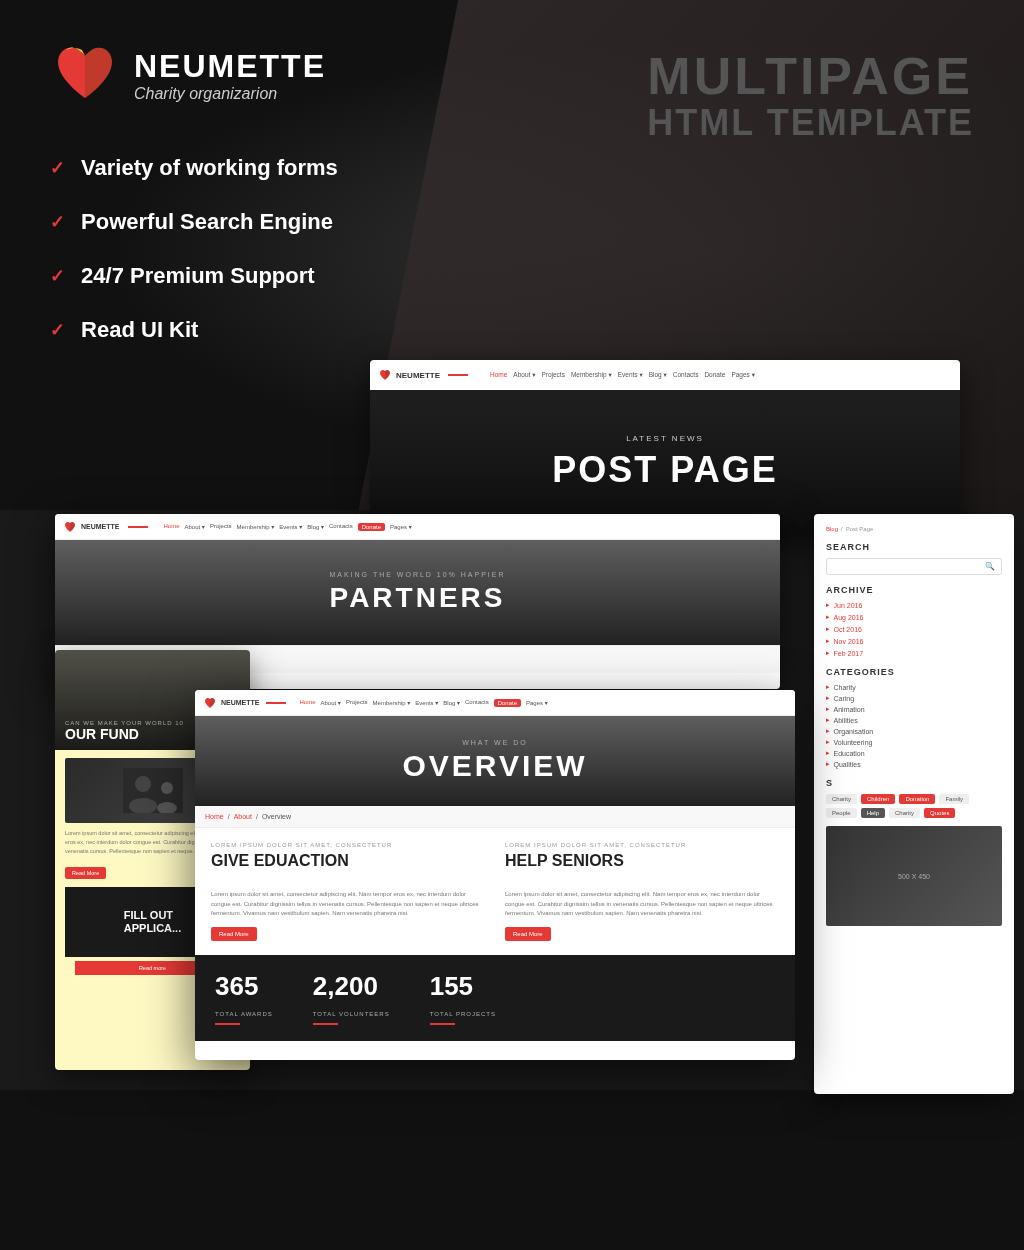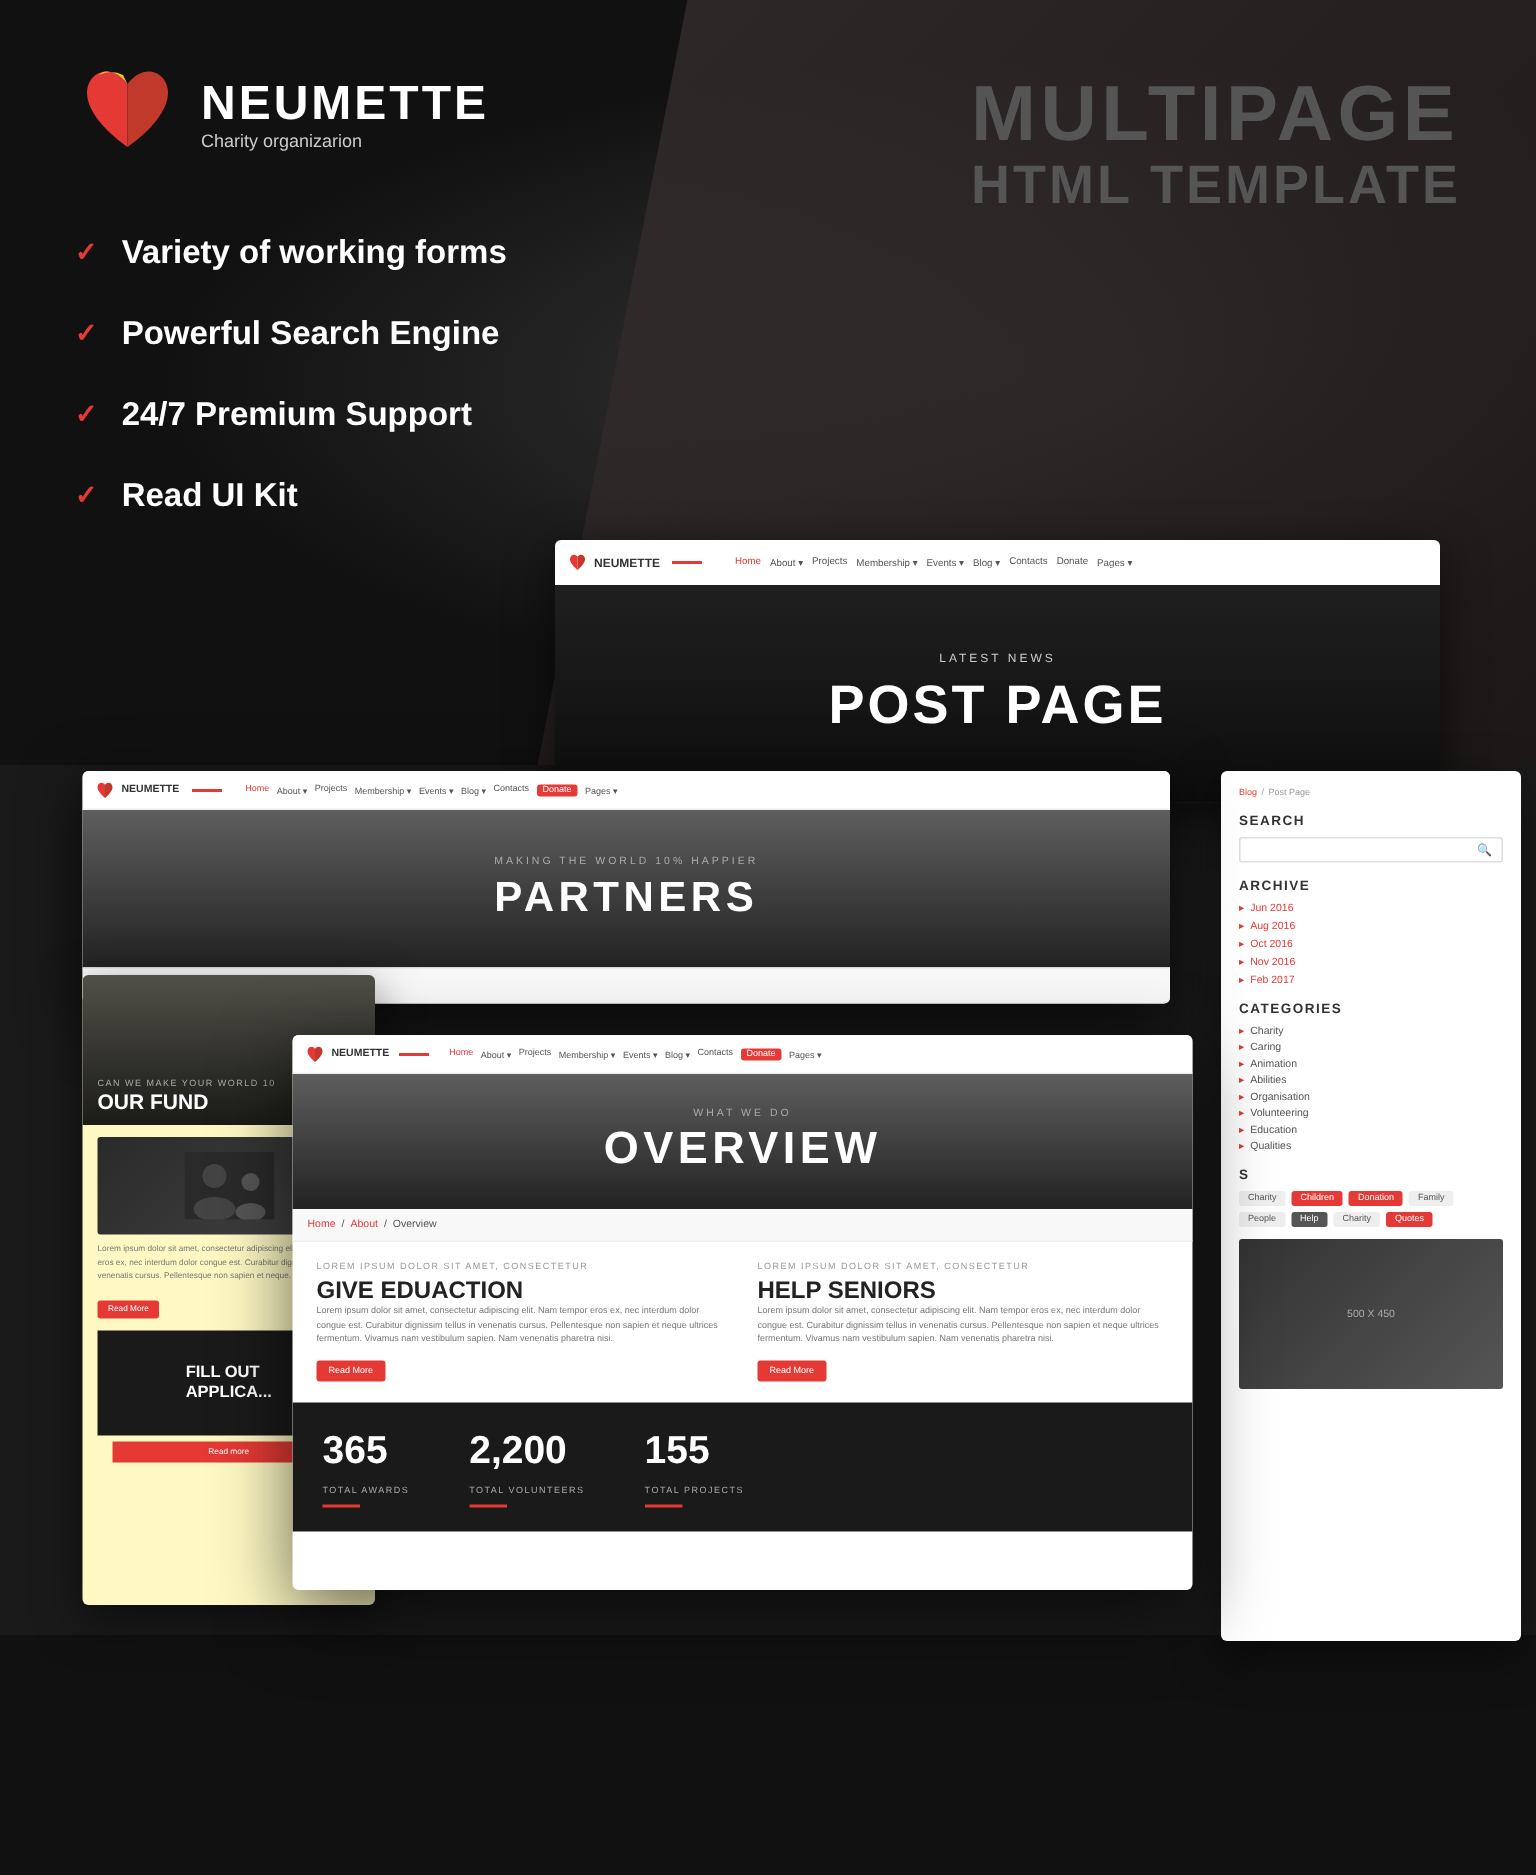--- a/index.html
+++ b/index.html
@@ -49,22 +49,23 @@
       height: 70px;
     }
     .logo-text-block { display: flex; flex-direction: column; }
     .logo-name {
       font-size: 32px;
       font-weight: 900;
       color: #fff;
       letter-spacing: 2px;
     }
     .logo-sub {
-      font-size: 12px;
+      font-size: 16px;
       color: #ccc;
+      font-style: italic;
     }
 
     
     .multipage-label {
       position: absolute;
       top: 50px; right: 50px;
     }
     .multipage-label .ml1 {
       display: block;
       font-size: 52px;
@@ -155,21 +156,21 @@
     .mini-logo {
       display: flex; align-items: center; gap: 4px;
     }
     .mini-logo .mini-heart { width: 14px; height: 14px; }
 
     
     .mockup-partners {
       position: absolute;
       top: 514px; left: 55px;
       width: 725px;
-      height: 155px;
+      height: 175px;
       background: #fff;
       border-radius: 4px;
       overflow: hidden;
       box-shadow: 0 10px 40px rgba(0,0,0,0.7);
       z-index: 10;
     }
     .mockup-partners .nav-bar {
       height: 26px;
       background: #fff;
       border-bottom: 1px solid #eee;
@@ -278,21 +279,21 @@
       font-size: 6px;
       color: #999;
       text-transform: uppercase;
       letter-spacing: 1px;
       margin-bottom: 4px;
     }
     .mockup-overview .section-title {
       font-size: 16px;
       font-weight: 900;
       color: #222;
-      margin-bottom: 0;
+      margin-bottom: 20px;
     }
     .mockup-overview .section-body {
       font-size: 6px;
       color: #777;
       line-height: 1.6;
     }
     .mockup-overview .read-more-btn {
       display: inline-block;
       margin-top: 8px;
       background: #e53935;

